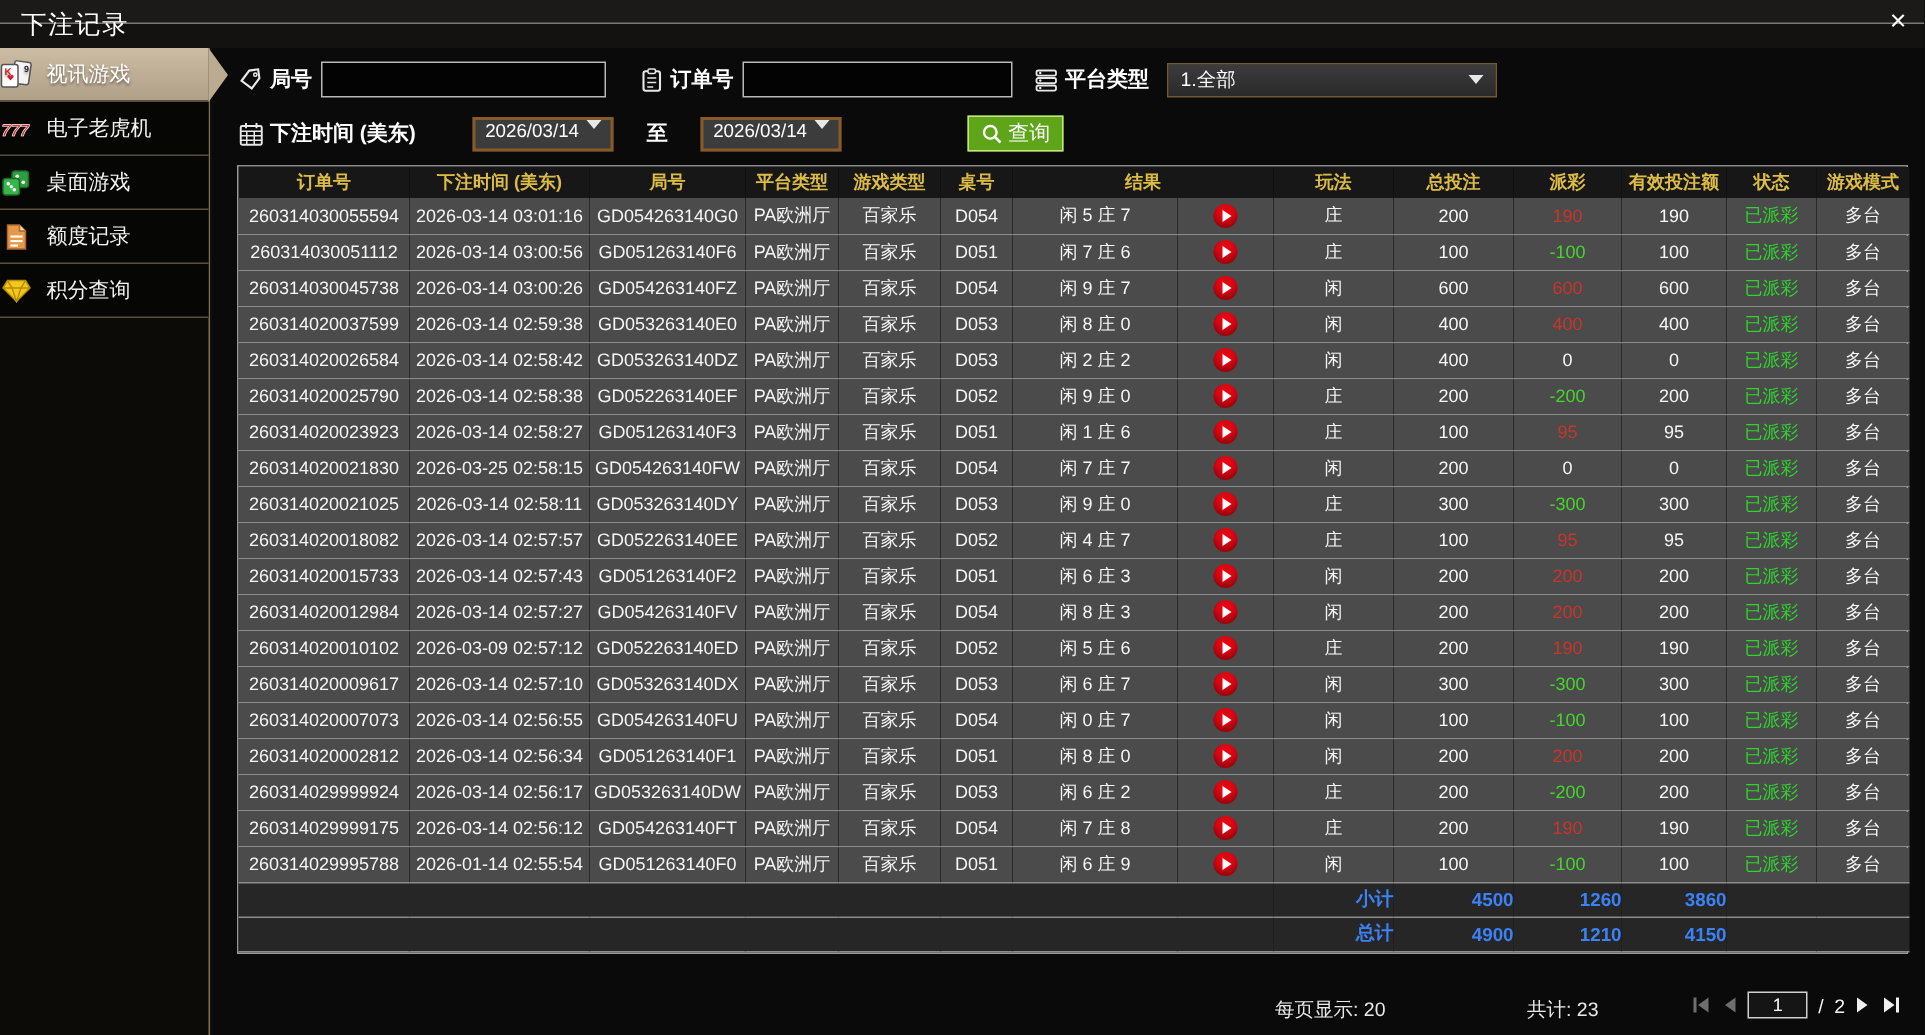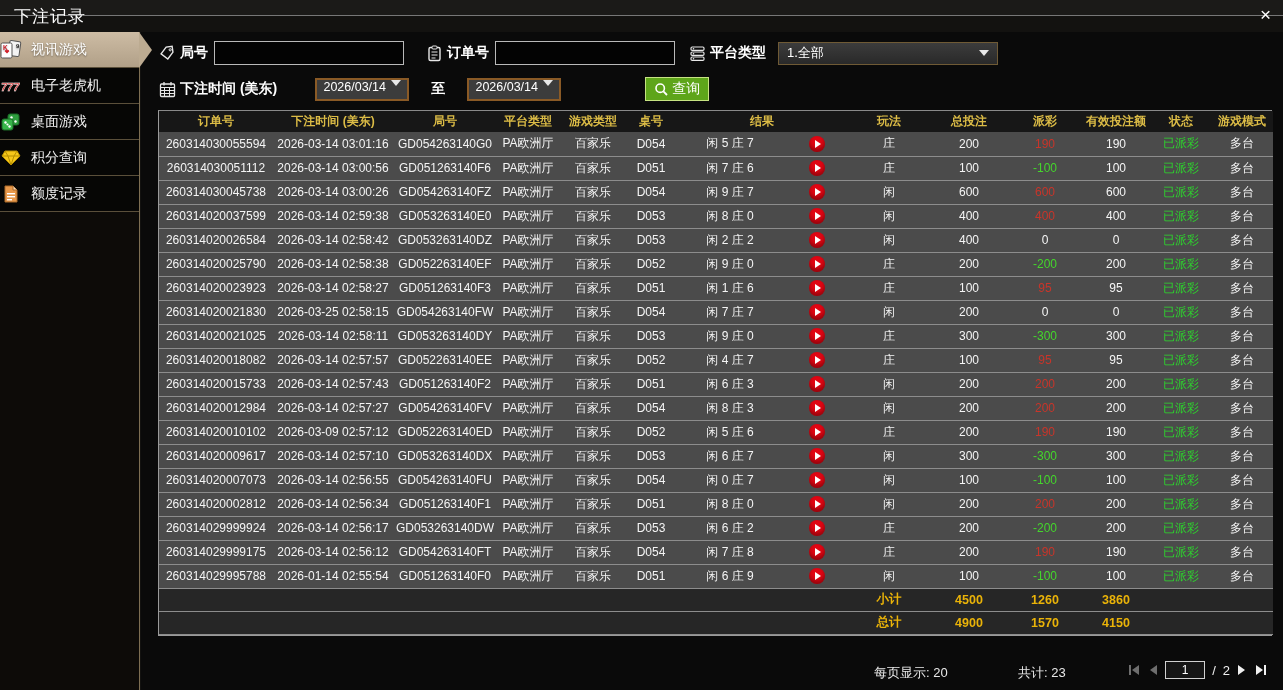--- a/index.html
+++ b/index.html
@@ -56,25 +56,25 @@
     border-bottom:1px solid #8d8d8d; white-space:nowrap; overflow:hidden; }
   tbody tr:last-child td { border-bottom:1px solid #8d8d8d; }
   td.win { color:#c8352a; }
   td.loss { color:#44d62c; }
   td.status { color:#2dd52d; }
   .play-btn { width:16px; height:16px; border-radius:50%; background:#e20613;
     display:inline-flex; align-items:center; justify-content:center; cursor:pointer;
     box-shadow:inset 0 -3px 4px rgba(0,0,0,.35); }
   .play-btn .tri { width:0; height:0; margin-left:2px;
     border-top:4px solid transparent; border-bottom:4px solid transparent; border-left:6px solid #fff; }
-  tfoot td { background:#262626; color:#eab308; font-size:12.5px; font-weight:bold; height:23px;
-    text-align:center; border-bottom:1px solid #8d8d8d; }
+  tfoot td { background:#262626; color:#3b82f6; font-size:12.5px; font-weight:bold; height:23px;
+    text-align:right; border-bottom:1px solid #8d8d8d; }
   
   .pagebar { position:absolute; left:17px; width:1114px; bottom:7px; height:22px; font-size:13px; color:#e8e8e8; }
-  .per-page { position:absolute; left:692px; top:3px;margin-left:24px; }
+  .per-page { position:absolute; left:692px; top:3px; }
   .total-count { position:absolute; left:860px; top:3px; }
   .pager { position:absolute; right:4px; top:0; display:flex; align-items:center; gap:7px; }
   .nav-icon { display:inline-flex; cursor:pointer; }
   .page-input { width:40px; height:18px; background:#151515; border:1px solid #d0d0d0;
     color:#fff; font-size:12px; text-align:center; font-family:inherit; }
   .page-sep, .page-total { color:#f0f0f0; }
 </style>
 </head>
 <body>
 
@@ -113,39 +113,39 @@
         <rect x="1" y="6" width="11" height="11" rx="2" fill="#37b54a" stroke="#1a6b27"></rect>
         <circle cx="4.5" cy="9.5" r="1.2" fill="#fff"></circle>
           <circle cx="8.5" cy="13.5" r="1.2" fill="#fff"></circle>
           <circle cx="6.5" cy="11.5" r="1.1" fill="#fff"></circle>
       </svg>
     </span>
     <span>桌面游戏</span>
   </div>
   <div class="side-item">
     <span class="side-icon">
-      <svg width="20" height="16" viewBox="0 0 20 16">
-        <polygon points="4,1 16,1 19,6 10,15 1,6" fill="#f5c71a" stroke="#b78f00"></polygon>
-        <polyline points="1,6 19,6" stroke="#b78f00" fill="none"></polyline>
-        <polyline points="4,1 7,6 10,15 13,6 16,1" stroke="#b78f00" fill="none"></polyline>
-      </svg>
-    </span>
-    <span>积分查询</span>
-  </div>
-  <div class="side-item">
-    <span class="side-icon">
       <svg width="16" height="18" viewBox="0 0 16 18">
         <path d="M2 1 h8 l4 4 v12 h-12 z" fill="#e8984a" stroke="#a96a2a"></path>
         <path d="M10 1 v4 h4" fill="#f7d9b8" stroke="#a96a2a"></path>
         <rect x="4" y="8" width="8" height="1.4" fill="#fff"></rect>
         <rect x="4" y="11" width="8" height="1.4" fill="#fff"></rect>
         <rect x="4" y="14" width="5" height="1.4" fill="#fff"></rect>
       </svg>
     </span>
     <span>额度记录</span>
+  </div>
+  <div class="side-item">
+    <span class="side-icon">
+      <svg width="20" height="16" viewBox="0 0 20 16">
+        <polygon points="4,1 16,1 19,6 10,15 1,6" fill="#f5c71a" stroke="#b78f00"></polygon>
+        <polyline points="1,6 19,6" stroke="#b78f00" fill="none"></polyline>
+        <polyline points="4,1 7,6 10,15 13,6 16,1" stroke="#b78f00" fill="none"></polyline>
+      </svg>
+    </span>
+    <span>积分查询</span>
   </div>
 </div>
 
 <div class="main">
 
   <div class="filters-row row1">
     <span class="f-icon">
       <svg width="17" height="17" viewBox="0 0 17 17">
         <path d="M2 8 L8 2 H14 V8 L8 14 Z" fill="none" stroke="#e8e8e8" stroke-width="1.4" transform="rotate(-8 8 8)"></path>
         <circle cx="11.2" cy="4.8" r="1.1" fill="none" stroke="#e8e8e8"></circle>
@@ -600,21 +600,21 @@
           <td>小计</td>
           <td>4500</td>
           <td>1260</td>
           <td>3860</td>
           <td colspan="2"></td>
         </tr>
         <tr>
           <td colspan="8"></td>
           <td>总计</td>
           <td>4900</td>
-          <td>1570</td>
+          <td>1210</td>
           <td>4150</td>
           <td colspan="2"></td>
         </tr>
       </tfoot>
     </table>
   </div>
 
   <div class="pagebar">
     <span class="per-page">每页显示: 20</span>
     <span class="total-count">共计: 23</span>

